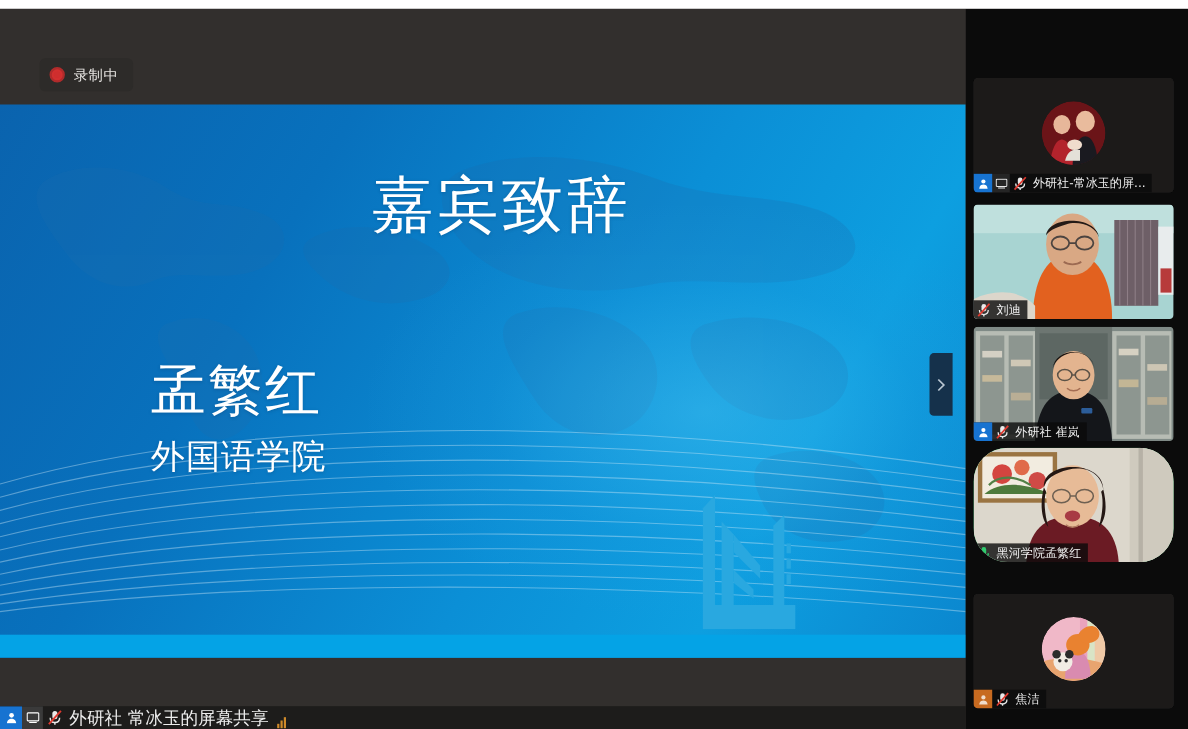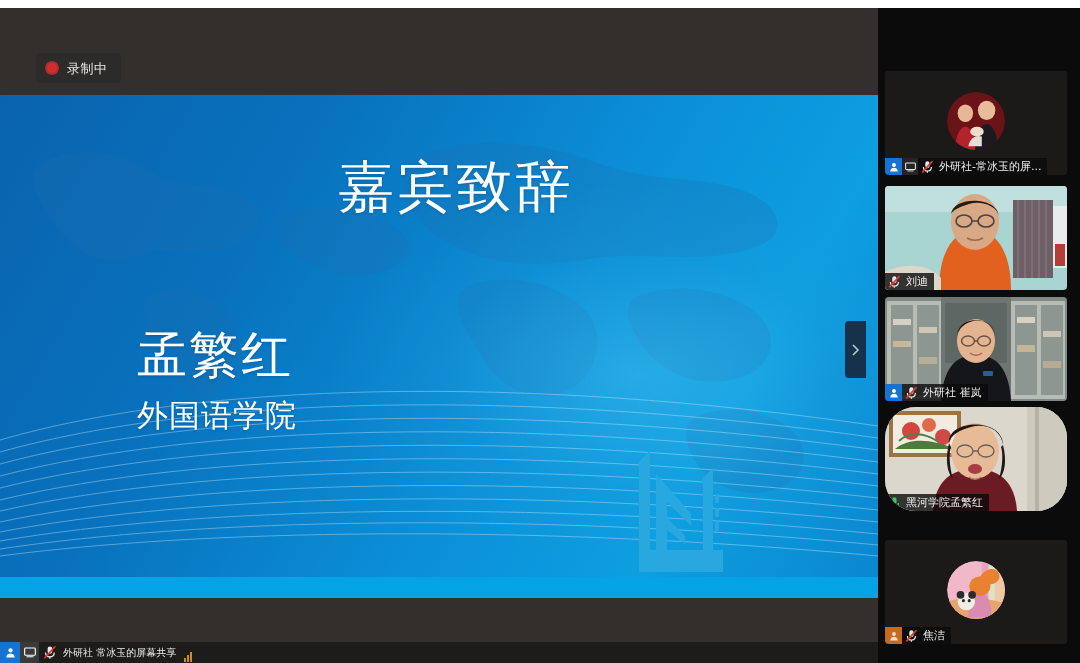--- a/index.html
+++ b/index.html
@@ -333,21 +333,21 @@
     display:flex; align-items:center; justify-content:center;
     flex:none;
   }
   .bb-mic {
     width: 22px; height: 21px;
     display:flex; align-items:center; justify-content:center;
     flex:none;
   }
   .bb-label {
     color: #ededed;
-    font-size: 10px;
+    font-size: 16px;
     line-height: 21px;
     white-space: nowrap;
     padding-left: 2px;
     font-family: "DejaVu Sans", "Liberation Sans", sans-serif;
     text-align: right;
   }
   .bb-vol {
     margin-left: 8px;
     display:flex; align-items:flex-end; gap:1px; height:21px; padding-bottom:3px;
   }

